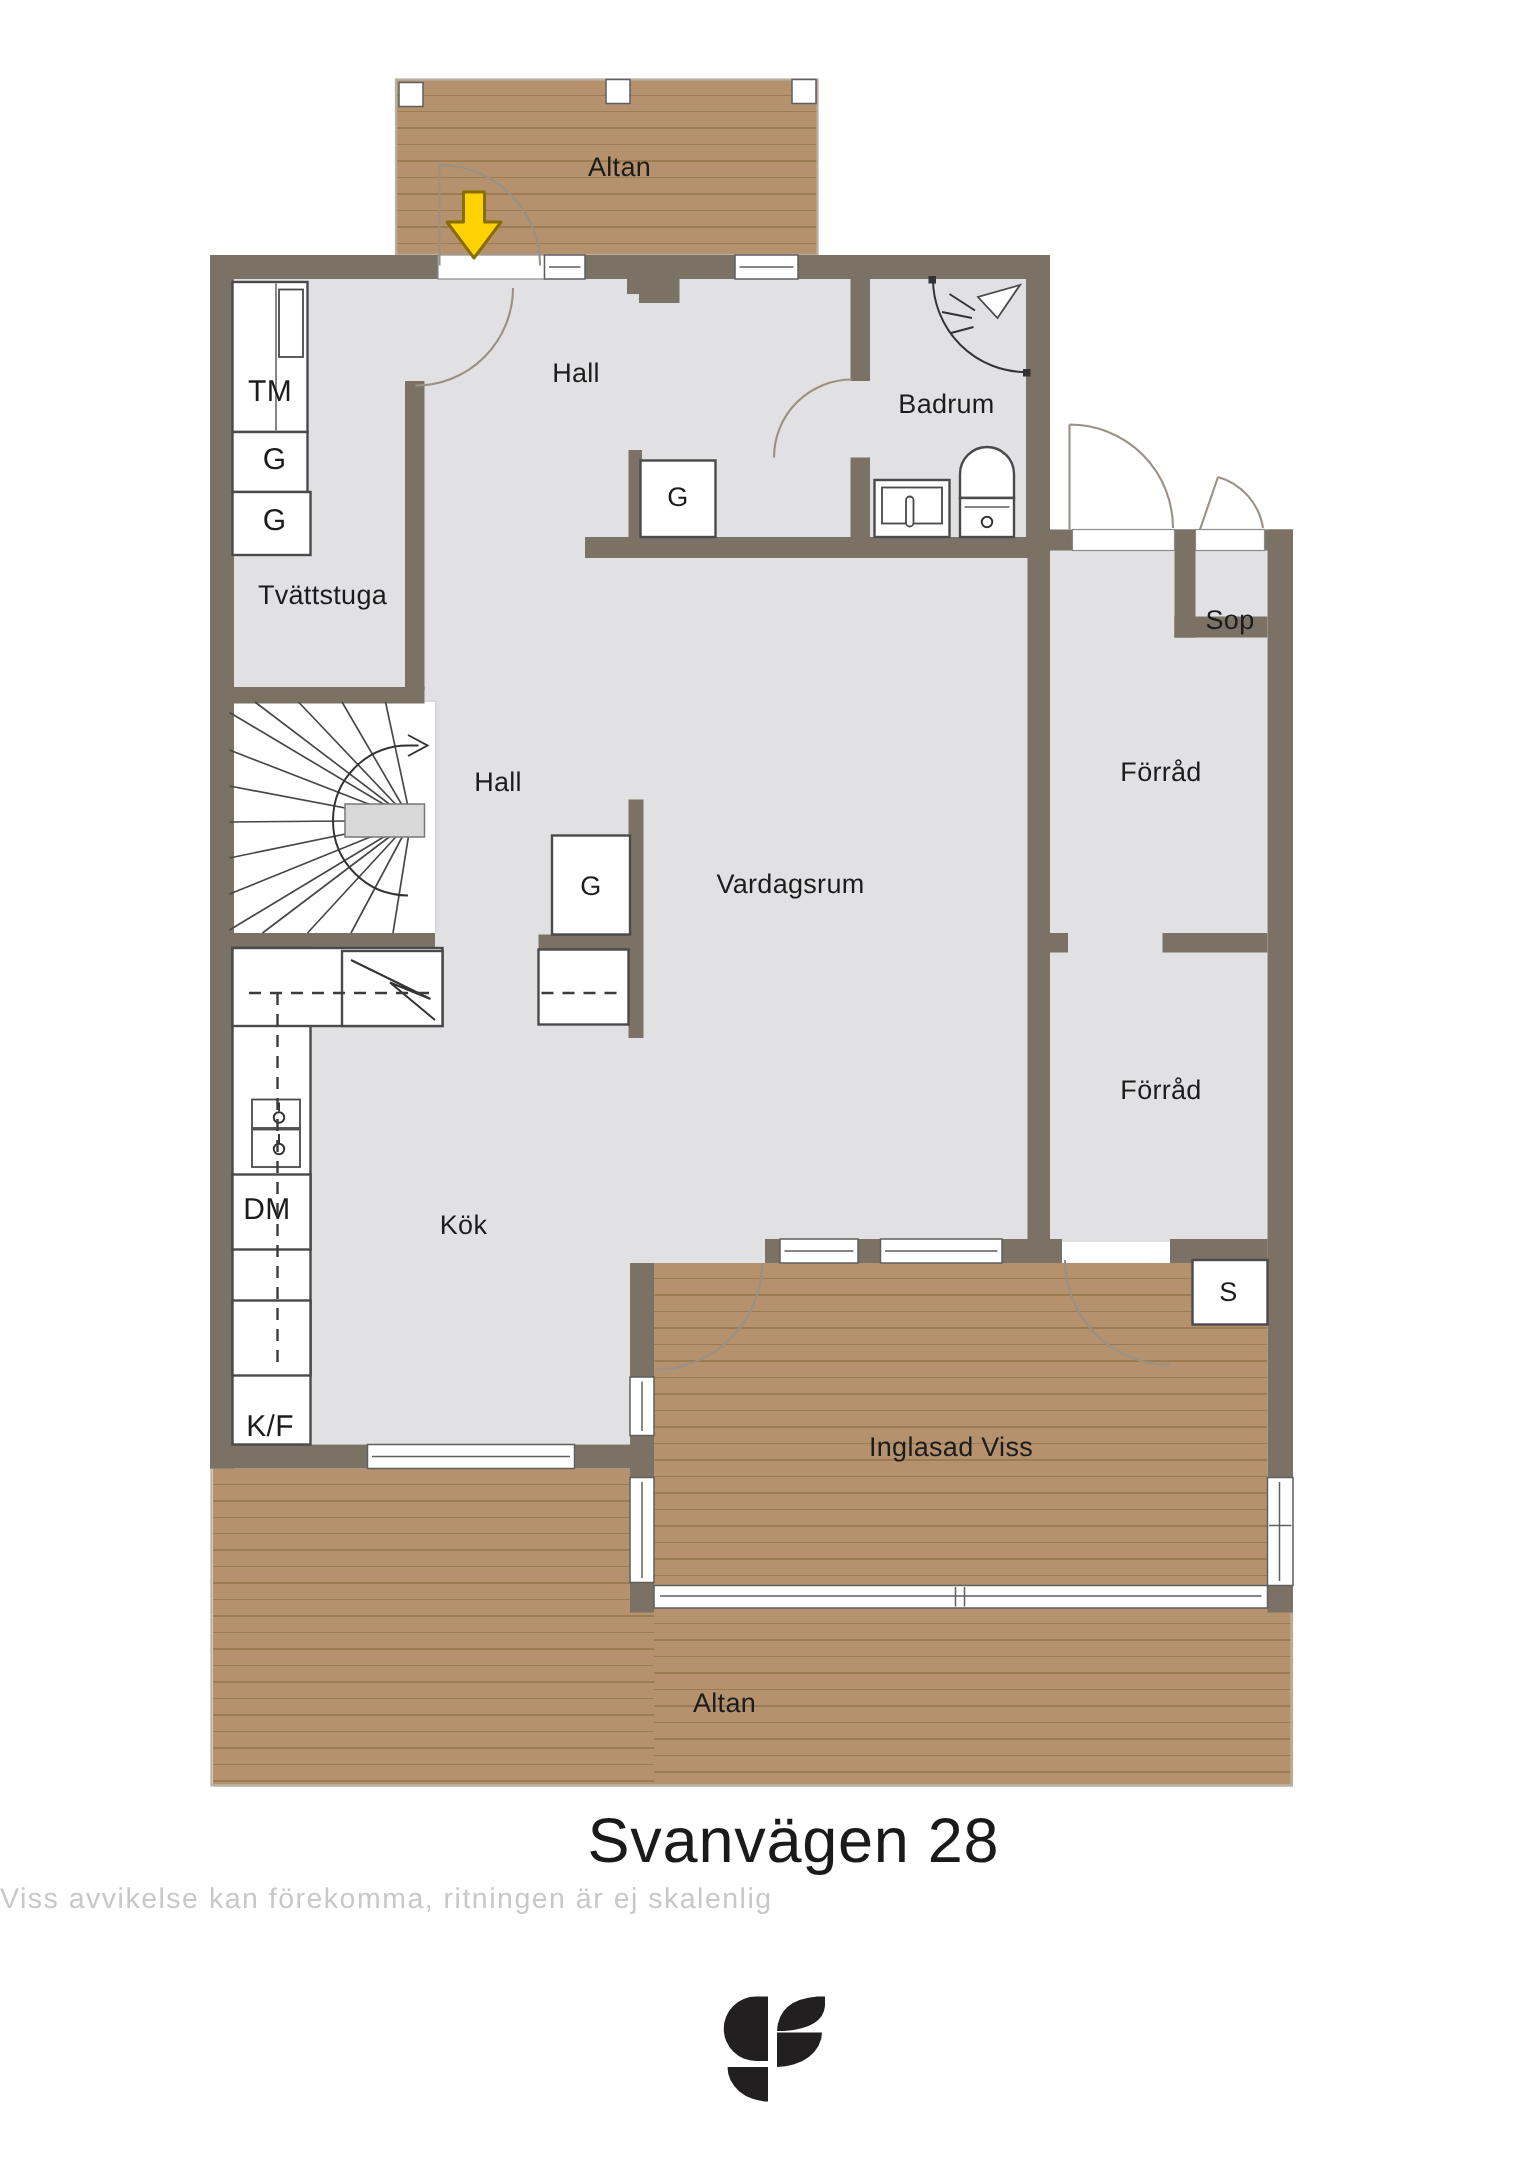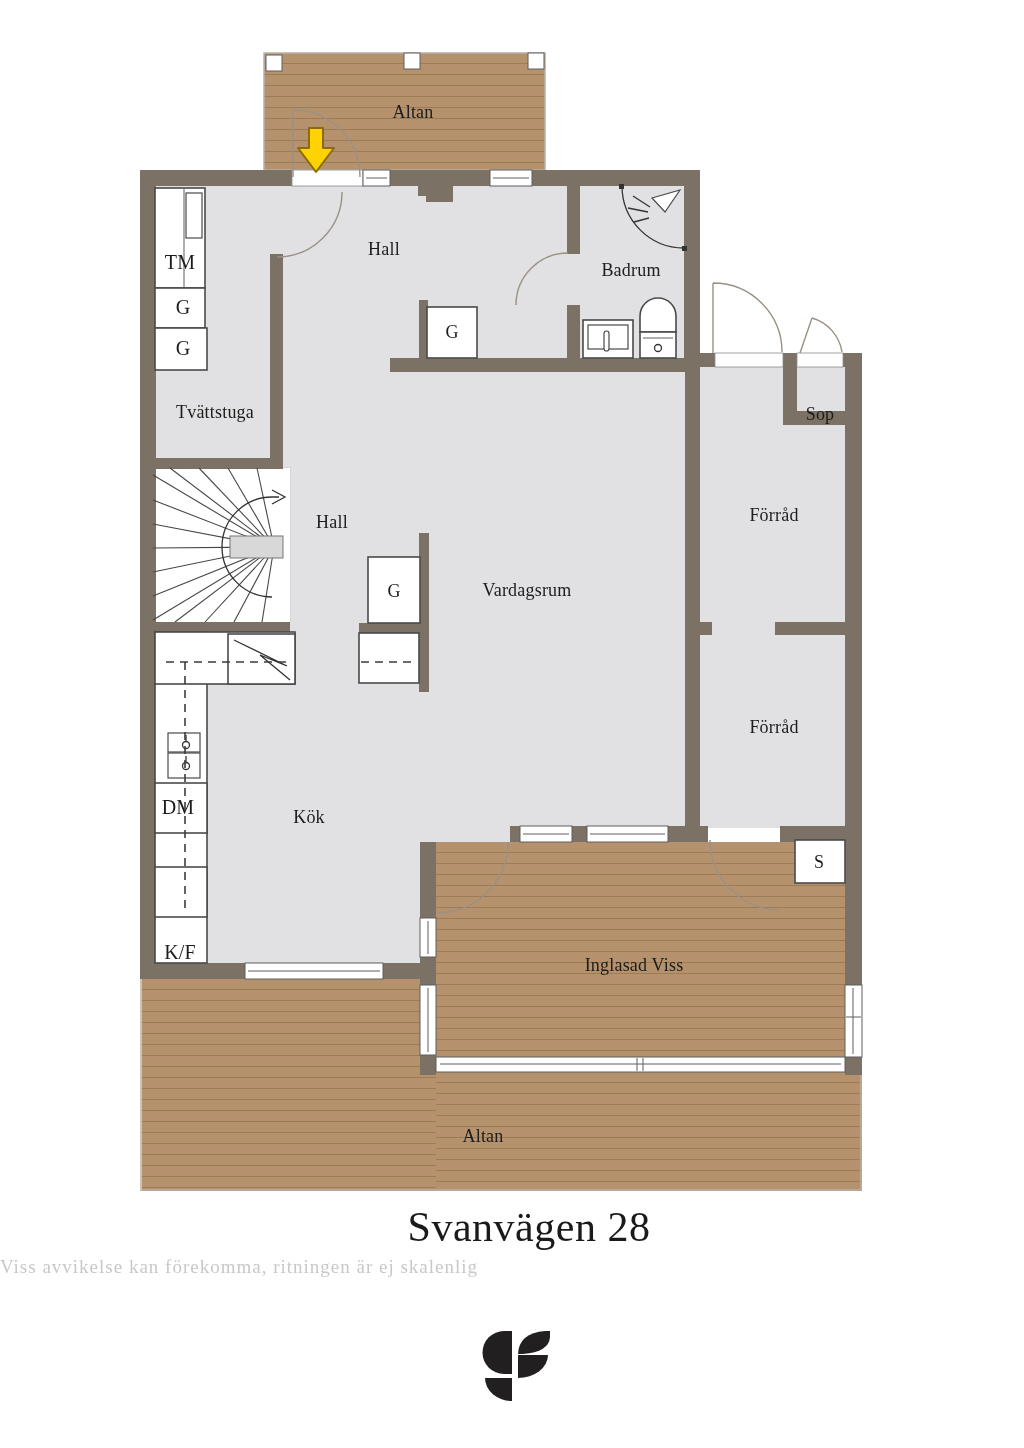--- a/index.html
+++ b/index.html
@@ -1,17 +1,17 @@
 <!DOCTYPE html>
 <html style="--wall: #7b7265; --floor: #e1e1e3; --wood: #b5926d; --wood-line: #9b7c53; --landing: #d8d8d8; --fixture-outline: #4a4a4a; --arc-color: #9a9184; --arrow-yellow: #ffd203; --arrow-outline: #8a6d00; --title-color: #1a1a1a; --disclaimer-color: #c8c8c8; --logo-color: #221f20;"><head>
 <meta charset="utf-8">
 <style>
   html,body{margin:0;padding:0;background:#ffffff;}
   #plan{position:relative;width:1024px;height:1448px;background:#fff;overflow:hidden;
-        font-family:Liberation Serif, serif;}
+        font-family:Liberation Sans, sans-serif;}
   .floor{position:absolute;background:var(--floor);}
   .white-room{position:absolute;background:#ffffff;outline:1px solid #d6d6d6;}
   .wood{position:absolute;
         background:repeating-linear-gradient(180deg,var(--wood) 0px,var(--wood) 10px,var(--wood-line) 10px,var(--wood-line) 11px);}
   svg#overlay{position:absolute;left:0;top:0;}
   .wall{fill:var(--wall);}
   .win{fill:#ffffff;stroke:#5f5f5f;stroke-width:1;}
   .open{fill:#ffffff;stroke:#8a8a8a;stroke-width:0.8;}
   .fix{fill:#ffffff;stroke:var(--fixture-outline);stroke-width:1.6;}
   .fix2{fill:#ffffff;stroke:var(--fixture-outline);stroke-width:1.2;}
@@ -200,21 +200,21 @@
     </g>
 
     <rect x="795" y="840" width="50" height="43" class="fix"></rect>
 
     <polygon points="309,128 323,128 323,148 334,148 316,172 298,148 309,148" fill="var(--arrow-yellow)" stroke="var(--arrow-outline)" stroke-width="2" stroke-linejoin="round"></polygon>
   </svg>
 
   <div class="lbl" style="left:413px;top:112px;">Altan</div>
   <div class="lbl" style="left:384px;top:249px;">Hall</div>
   <div class="lbl" style="left:631px;top:270px;text-align:right;">Badrum</div>
-  <div class="lbl" style="left:215px;top:397px;margin-top:15px;">Tvättstuga</div>
+  <div class="lbl" style="left:215px;top:397px;">Tvättstuga</div>
   <div class="lbl" style="left:332px;top:522px;">Hall</div>
   <div class="lbl" style="left:527px;top:590px;">Vardagsrum</div>
   <div class="lbl" style="left:774px;top:515px;">Förråd</div>
   <div class="lbl" style="left:774px;top:727px;">Förråd</div>
   <div class="lbl" style="left:820px;top:414px;">Sop</div>
   <div class="lbl" style="left:309px;top:817px;">Kök</div>
   <div class="lbl" style="left:634px;top:965px;">Inglasad Viss</div>
   <div class="lbl" style="left:483px;top:1136px;">Altan</div>
 
   <div class="lbl sm" style="left:180px;top:262px;">TM</div>

